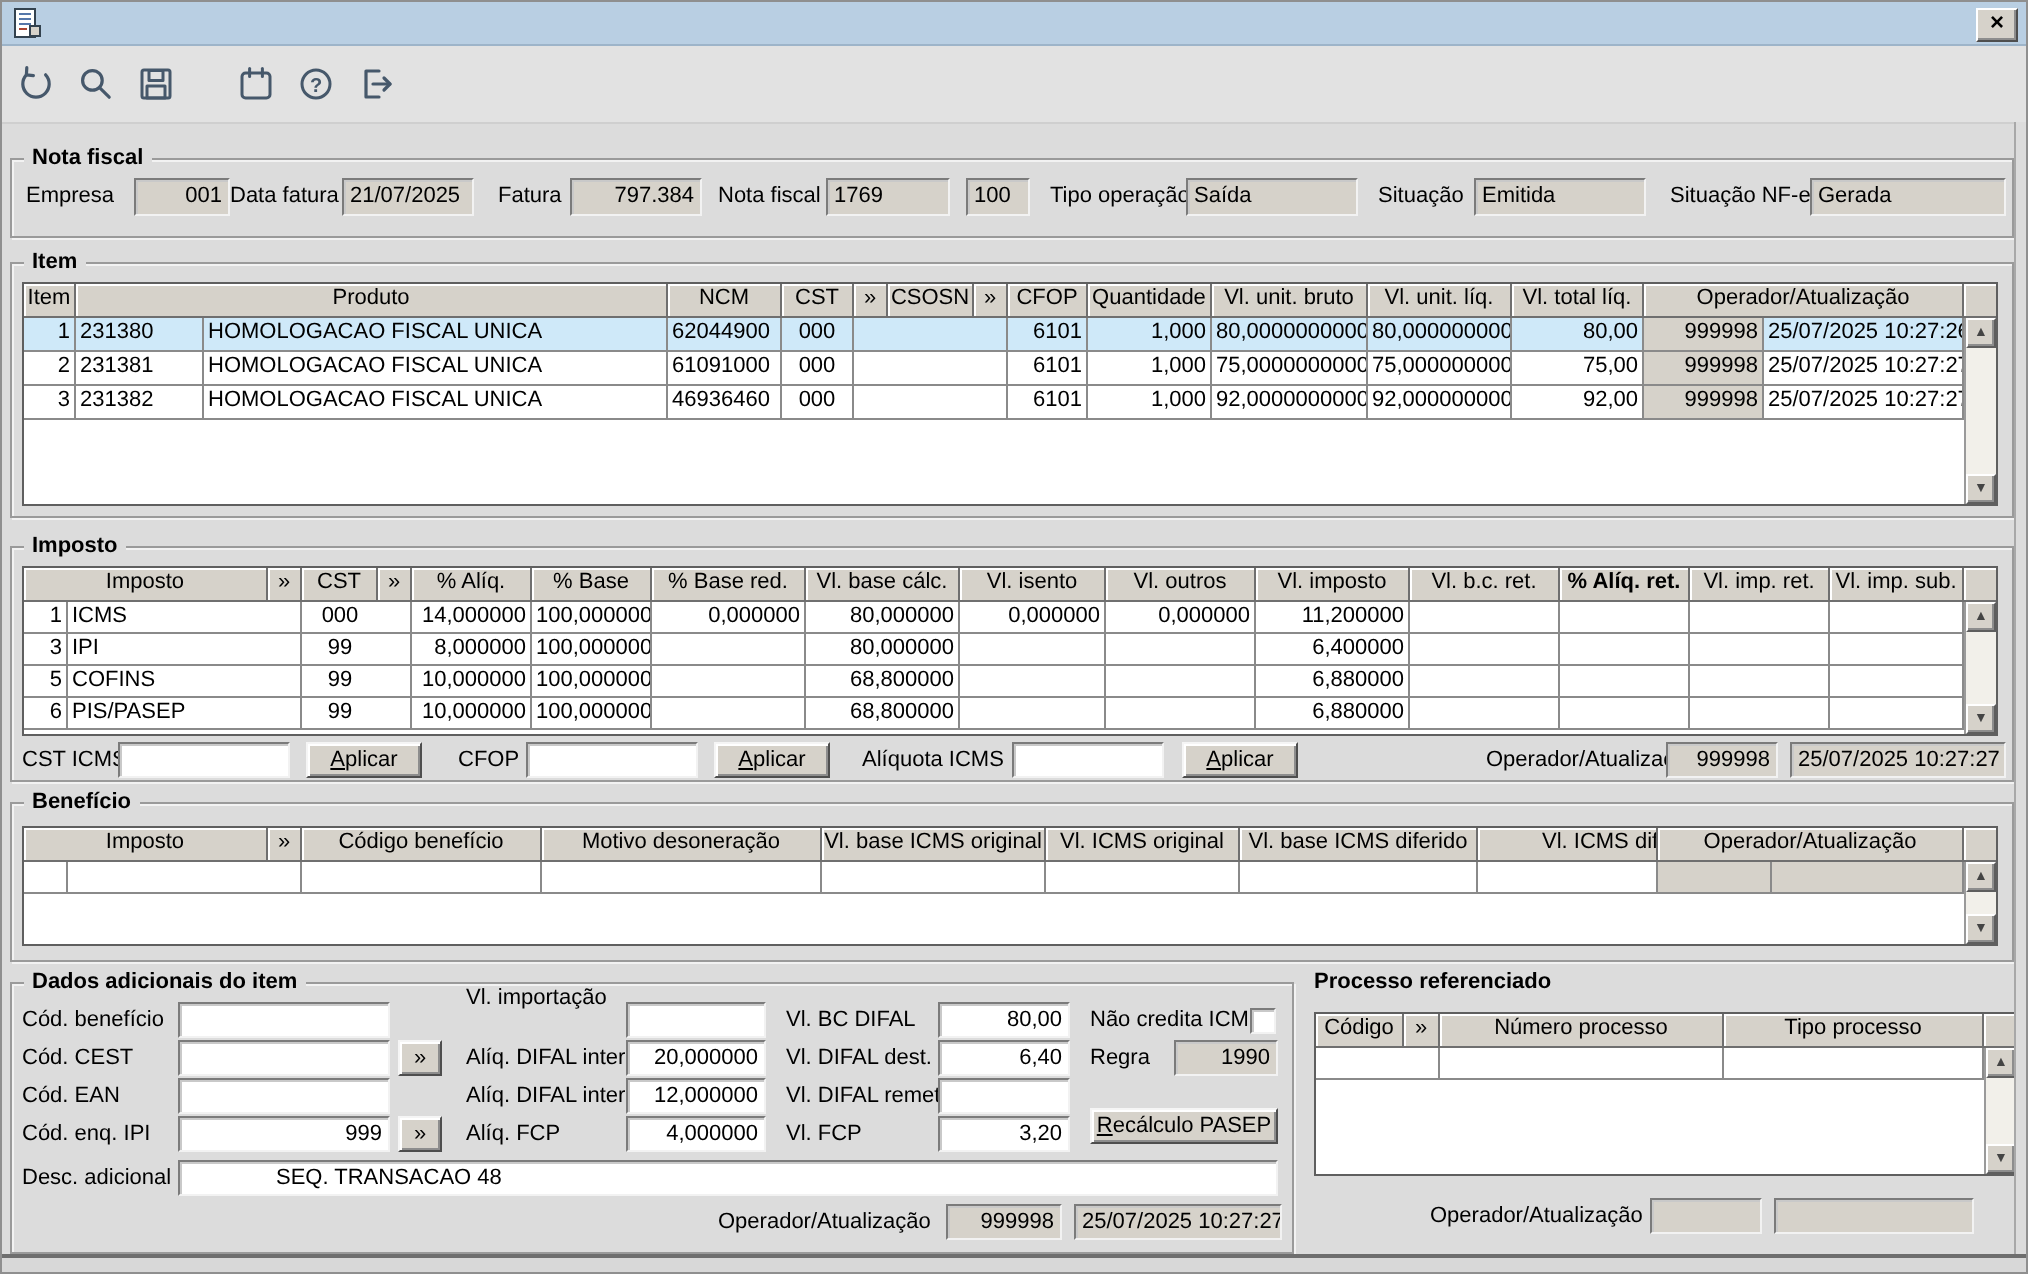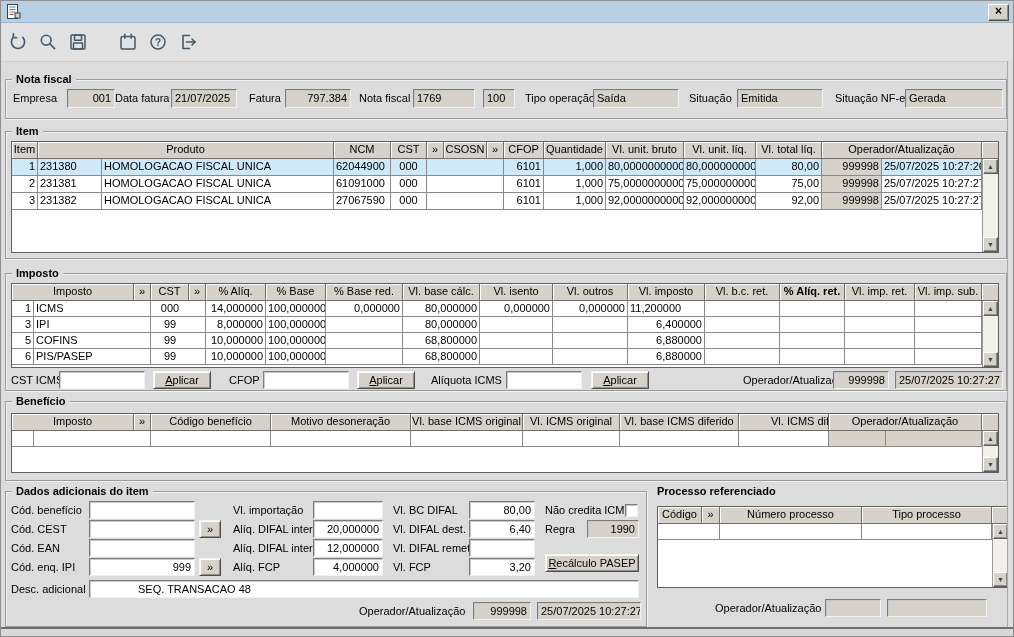--- a/index.html
+++ b/index.html
@@ -174,21 +174,21 @@
           <div class="g-c" style="width: 78px; height: 17px;">75,0000000000</div>
           <div class="g-c" style="width: 72px; height: 17px;">75,0000000000</div>
           <div class="g-c" style="width: 66px; height: 17px; text-align: right;">75,00</div>
           <div class="g-c gray" style="width: 60px; height: 17px; text-align: right;">999998</div>
           <div class="g-c" style="width: 100px; height: 17px;">25/07/2025 10:27:27</div>
         </div>
         <div class="g-row" style="height: 17px;">
           <div class="g-c" style="width: 26px; height: 17px; text-align: right;">3</div>
           <div class="g-c" style="width: 64px; height: 17px;">231382</div>
           <div class="g-c" style="width: 232px; height: 17px;">HOMOLOGACAO FISCAL UNICA</div>
-          <div class="g-c" style="width: 57px; height: 17px;">27067590</div>
+          <div class="g-c" style="width: 57px; height: 17px;">46936460</div>
           <div class="g-c" style="width: 36px; height: 17px; text-align: center;">000</div>
           <div class="g-c nbr" style="width: 17px; height: 17px; text-align: center;"></div>
           <div class="g-c nbr" style="width: 43px; height: 17px; text-align: center;"></div>
           <div class="g-c" style="width: 17px; height: 17px; text-align: center;"></div>
           <div class="g-c" style="width: 40px; height: 17px; text-align: right;">6101</div>
           <div class="g-c" style="width: 62px; height: 17px; text-align: right;">1,000</div>
           <div class="g-c" style="width: 78px; height: 17px;">92,0000000000</div>
           <div class="g-c" style="width: 72px; height: 17px;">92,0000000000</div>
           <div class="g-c" style="width: 66px; height: 17px; text-align: right;">92,00</div>
           <div class="g-c gray" style="width: 60px; height: 17px; text-align: right;">999998</div>
@@ -229,21 +229,21 @@
           <div class="g-c nbr" style="width: 100px; height: 16px;">ICMS</div>
           <div class="g-c" style="width: 17px; height: 16px; text-align: center;"></div>
           <div class="g-c nbr" style="width: 38px; height: 16px; text-align: center;">000</div>
           <div class="g-c" style="width: 17px; height: 16px; text-align: center;"></div>
           <div class="g-c" style="width: 60px; height: 16px; text-align: right;">14,000000</div>
           <div class="g-c" style="width: 60px; height: 16px; text-align: right;">100,000000</div>
           <div class="g-c" style="width: 77px; height: 16px; text-align: right;">0,000000</div>
           <div class="g-c" style="width: 77px; height: 16px; text-align: right;">80,000000</div>
           <div class="g-c" style="width: 73px; height: 16px; text-align: right;">0,000000</div>
           <div class="g-c" style="width: 75px; height: 16px; text-align: right;">0,000000</div>
-          <div class="g-c" style="width: 77px; height: 16px; ">11,200000</div>
+          <div class="g-c" style="width: 77px; height: 16px; text-align: right;">11,200000</div>
           <div class="g-c" style="width: 75px; height: 16px; text-align: right;"></div>
           <div class="g-c" style="width: 65px; height: 16px; text-align: right;"></div>
           <div class="g-c" style="width: 70px; height: 16px; text-align: right;"></div>
           <div class="g-c" style="width: 67px; height: 16px; text-align: right;"></div>
         </div>
         <div class="g-row" style="height: 16px;">
           <div class="g-c" style="width: 22px; height: 16px; text-align: right;">3</div>
           <div class="g-c nbr" style="width: 100px; height: 16px;">IPI</div>
           <div class="g-c" style="width: 17px; height: 16px; text-align: center;"></div>
           <div class="g-c nbr" style="width: 38px; height: 16px; text-align: center;">99</div>
@@ -361,21 +361,21 @@
   <div class="fld" style="left:88px;top:519px;width:106px;"></div>
   <div class="btn" style="left:198px;top:519px;width:22px;">»</div>
   <span class="lbl" style="left:10px;top:538px;">Cód. EAN</span>
   <div class="fld" style="left:88px;top:538px;width:106px;"></div>
   <span class="lbl" style="left:10px;top:557px;">Cód. enq. IPI</span>
   <div class="fld r" style="left:88px;top:557px;width:106px;">999</div>
   <div class="btn" style="left:198px;top:557px;width:22px;">»</div>
   <span class="lbl" style="left:10px;top:579px;">Desc. adicional</span>
   <div class="fld" style="left:88px;top:579px;width:550px;padding-left:48px;">SEQ. TRANSACAO 48</div>
 
-  <span class="lbl" style="left:232px;top:500px;">Vl. importação</span>
+  <span class="lbl" style="left:232px;top:489px;">Vl. importação</span>
   <div class="fld r" style="left:312px;top:500px;width:70px;"></div>
   <span class="lbl" style="left:232px;top:519px;">Alíq. DIFAL interna</span>
   <div class="fld r" style="left:312px;top:519px;width:70px;">20,000000</div>
   <span class="lbl" style="left:232px;top:538px;">Alíq. DIFAL interest.</span>
   <div class="fld r" style="left:312px;top:538px;width:70px;">12,000000</div>
   <span class="lbl" style="left:232px;top:557px;">Alíq. FCP</span>
   <div class="fld r" style="left:312px;top:557px;width:70px;">4,000000</div>
 
   <span class="lbl" style="left:392px;top:500px;">Vl. BC DIFAL</span>
   <div class="fld r" style="left:468px;top:500px;width:66px;">80,00</div>

